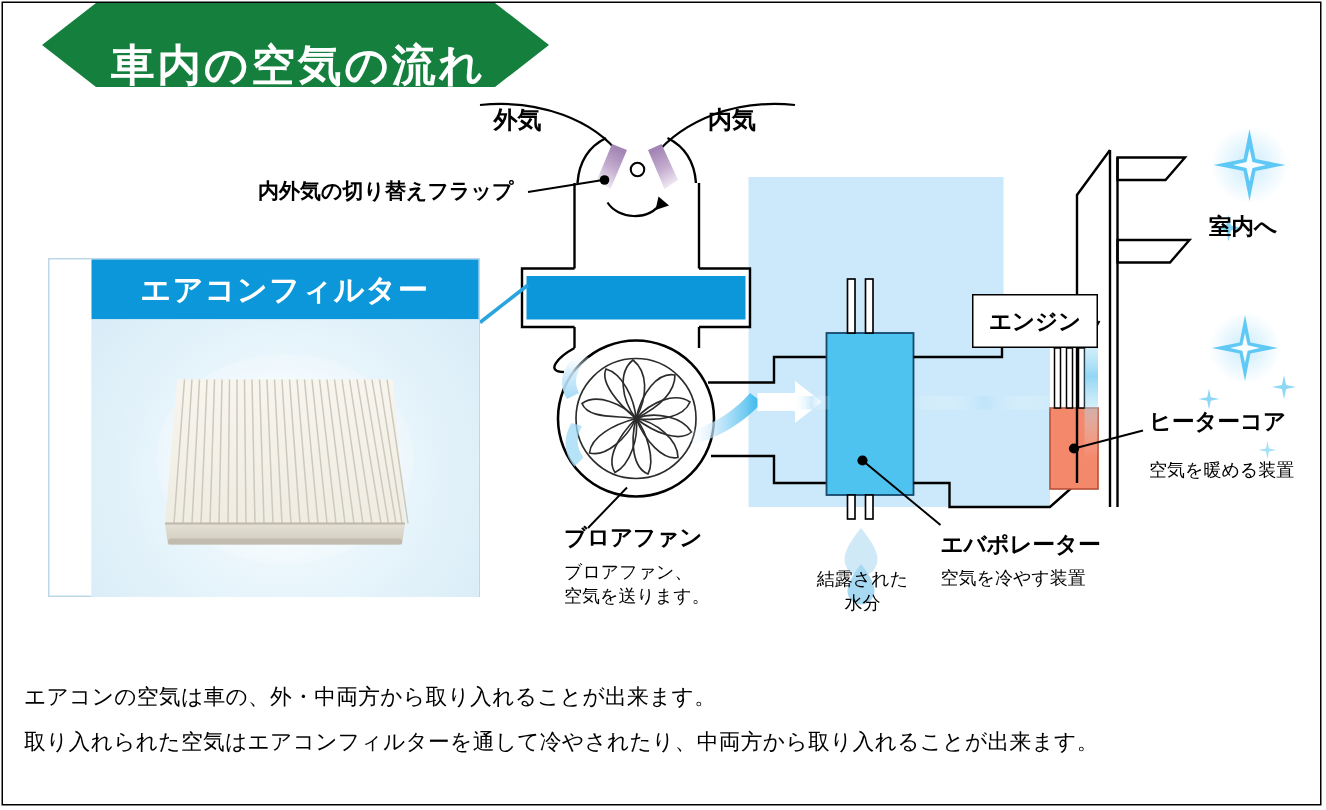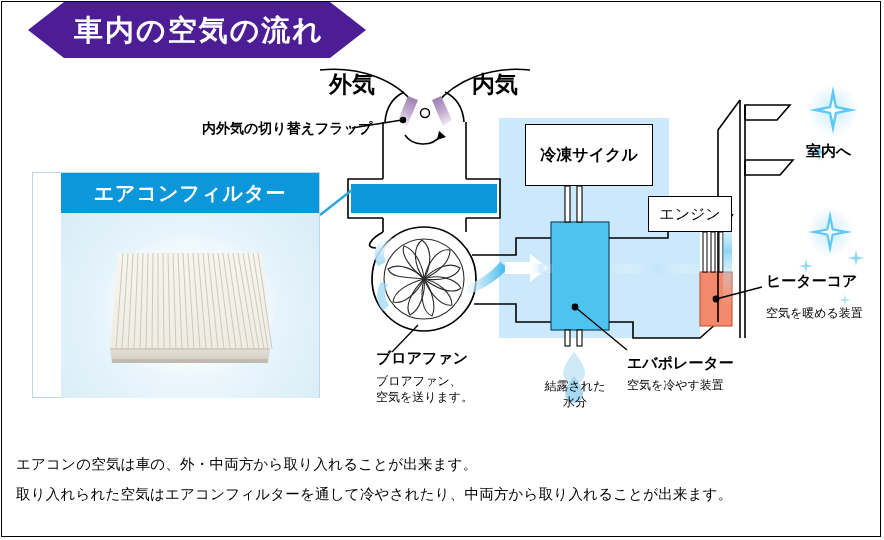--- a/index.html
+++ b/index.html
@@ -17,23 +17,23 @@
   .frame{
     position:absolute;left:1px;top:1px;
     width:880px;height:536px;
     border:1px solid #000;
     box-sizing:border-box;
   }
   
   #title-banner{
     position:absolute;left:28px;top:2px;
     width:338px;height:56px;
-    background:#4c1d95;
+    background:#15803d;
     color:#fff;
-    display:flex;align-items:center;justify-content:center;
+    display:flex;align-items:flex-end;justify-content:center;
     clip-path:polygon(0 50%, 36px 0, calc(100% - 36px) 0, 100% 50%, calc(100% - 36px) 100%, 36px 100%);
     z-index:6;
   }
   #title-text{
     font-size:29px;font-weight:bold;letter-spacing:2px;
     line-height:1;white-space:nowrap;
     padding-left:4px;
   }
   
   #filter-panel{
@@ -68,36 +68,36 @@
   }
   
   .lbl{
     position:absolute;
     color:#000;
     line-height:1.3;
     white-space:nowrap;
     z-index:5;
   }
   .lbl-b{font-weight:bold;}
-  .t17{font-size:23px;}
+  .t17{font-size:16px;}
   .t15{font-size:15px;}
   .t14{font-size:14px;}
   .t12{font-size:12px;}
   .center{text-align:center;}
   
   .box{
     position:absolute;
     border:1px solid #000;
     background:#fff;
     box-sizing:border-box;
     display:flex;align-items:center;justify-content:center;
     z-index:3;
   }
   #box-refrig{left:525px;top:124px;width:128px;height:62px;font-size:16px;font-weight:bold;}
-  #box-engine{left:648px;top:196px;width:84px;height:36px;font-size:15px;font-weight:normal;}
+  #box-engine{left:648px;top:196px;width:84px;height:36px;font-size:15px;font-weight:bold;}
   
   #caption{
     position:absolute;left:16px;top:455px;
     width:820px;
     z-index:5;
   }
   #caption p{
     margin:0 0 11px 0;
     font-size:14.5px;
     color:#000;
@@ -362,32 +362,29 @@
             <line x1="156" y1="22" x2="170" y2="118"></line>
         </g>
 
         <path d="M8 118 L168 118 L166 132 L10 132 Z" fill="url(#pleatSide)"></path>
         <path d="M8 118 L168 118" stroke="#bdb8aa" stroke-width="1.2"></path>
         <rect x="10" y="128" width="156" height="4" rx="2" fill="#b9b4a6" opacity="0.7"></rect>
       </svg>
     </div>
   </div>
 
-  <div class="box" id="box-refrig">
-    <span>冷凍サイクル</span>
-  </div>
   <div class="box" id="box-engine">
     <span>エンジン</span>
   </div>
 
   <div class="lbl lbl-b t17" style="left:329px;top:70px;">外気</div>
 
   <div class="lbl lbl-b t17" style="left:472px;top:70px;">内気</div>
 
-  <div class="lbl lbl-b t14" style="left:172px;top:119px;margin-left:30px;">内外気の切り替えフラップ</div>
+  <div class="lbl lbl-b t14" style="left:172px;top:119px;">内外気の切り替えフラップ</div>
 
   <div class="lbl lbl-b t15" style="left:806px;top:142px;">室内へ</div>
 
   <div class="lbl lbl-b t15" style="left:766px;top:272px;">ヒーターコア</div>
   <div class="lbl t12" style="left:766px;top:306px;">空気を暖める装置</div>
 
   <div class="lbl lbl-b t15" style="left:627px;top:354px;">エバポレーター</div>
   <div class="lbl t12" style="left:627px;top:378px;">空気を冷やす装置</div>
 
   <div class="lbl lbl-b t15" style="left:376px;top:349px;">ブロアファン</div>

